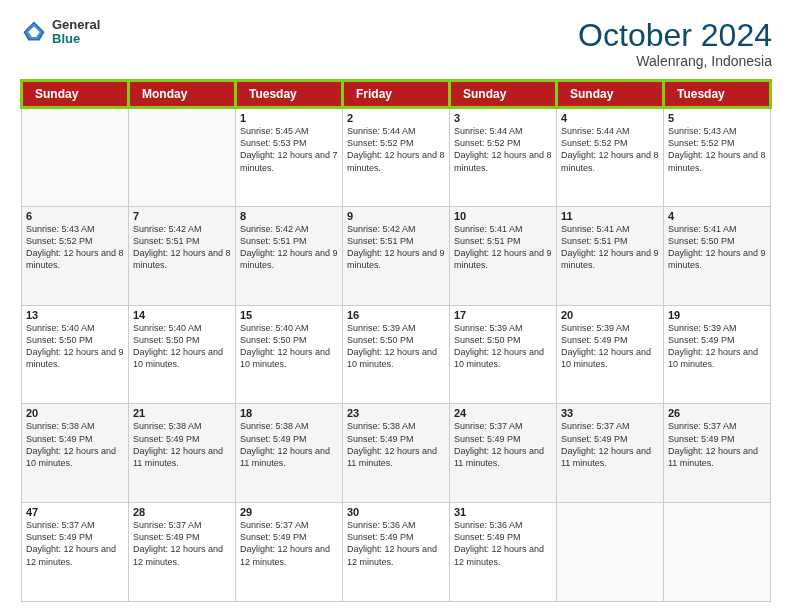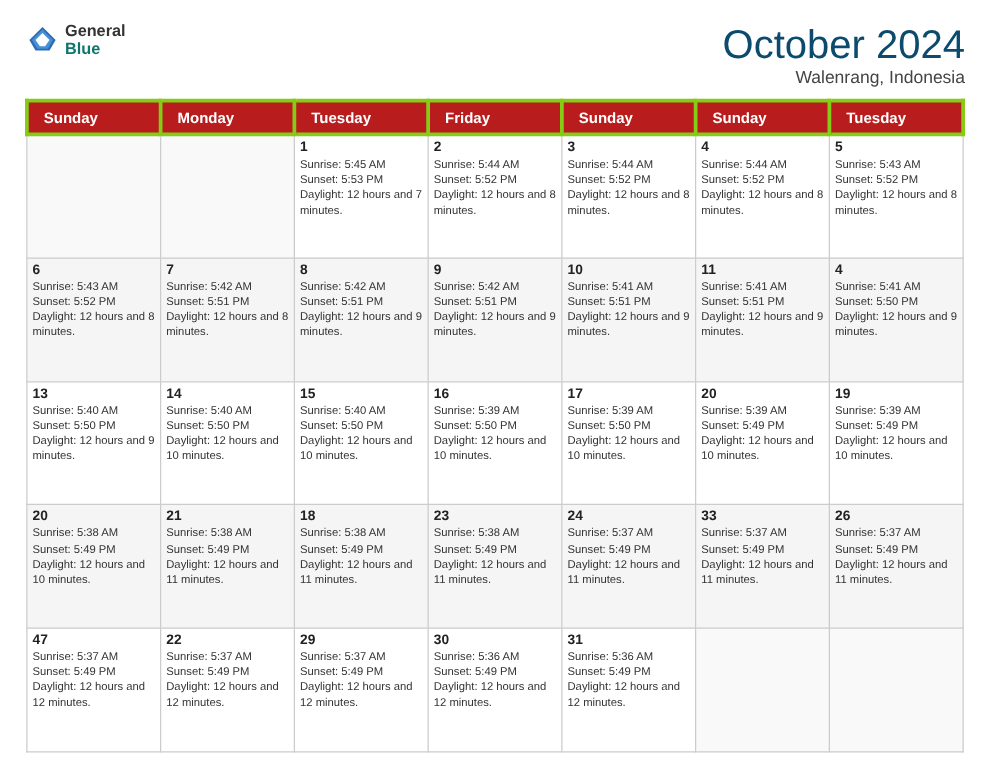--- a/index.html
+++ b/index.html
@@ -300,21 +300,21 @@
           </td>
         </tr>
         <tr>
           <td>
             <span class="day-number">47</span>
             <div class="day-info" style="white-space: pre-line;">Sunrise: 5:37 AM
 Sunset: 5:49 PM
 Daylight: 12 hours and 12 minutes.</div>
           </td>
           <td>
-            <span class="day-number">22</span>
+            <span class="day-number">28</span>
             <div class="day-info" style="white-space: pre-line;">Sunrise: 5:37 AM
 Sunset: 5:49 PM
 Daylight: 12 hours and 12 minutes.</div>
           </td>
           <td>
             <span class="day-number">29</span>
             <div class="day-info" style="white-space: pre-line;">Sunrise: 5:37 AM
 Sunset: 5:49 PM
 Daylight: 12 hours and 12 minutes.</div>
           </td>

